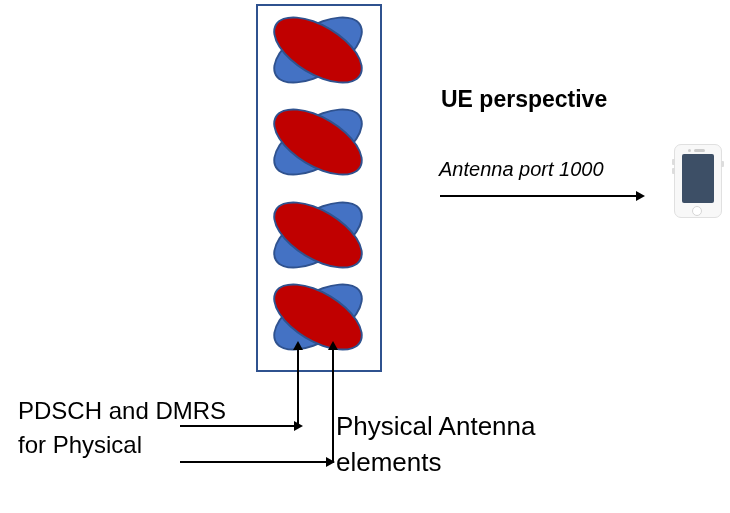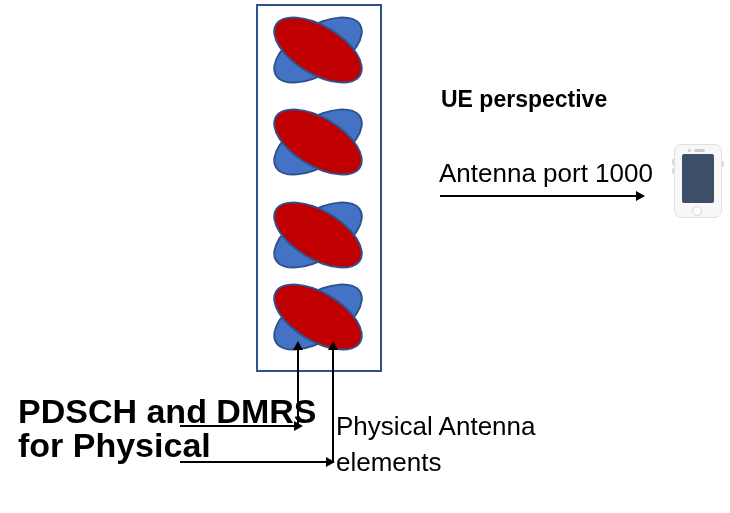--- a/index.html
+++ b/index.html
@@ -43,29 +43,29 @@
   
   .ue-heading {
     position: absolute;
     left: 441px; top: 86px;
     font-size: 23px; font-weight: bold;
     white-space: nowrap;
   }
   .antenna-port-label {
     position: absolute;
     left: 439px; top: 158px;
-    font-size: 26px;
-    white-space: nowrap;
+    font-size: 20px;
+    white-space: nowrap;
+    font-style: italic;
   }
   .pdsch-label {
     position: absolute;
     left: 18px; top: 394px;
-    font-size: 34px; line-height: 34px;
-    white-space: nowrap;
-    font-weight: bold;
+    font-size: 24px; line-height: 34px;
+    white-space: nowrap;
   }
   .physical-label {
     position: absolute;
     left: 336px; top: 408px;
     font-size: 26px; line-height: 36px;
     white-space: nowrap;
   }
 
   
   .hline, .vline { position: absolute; background: var(--connector, #000000); }

